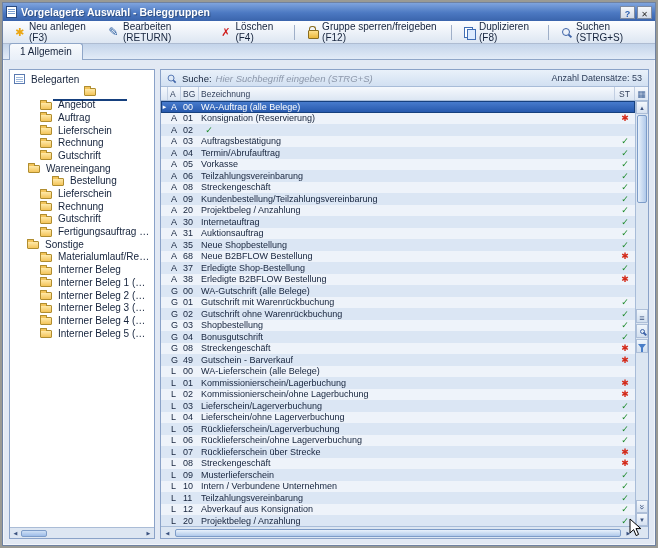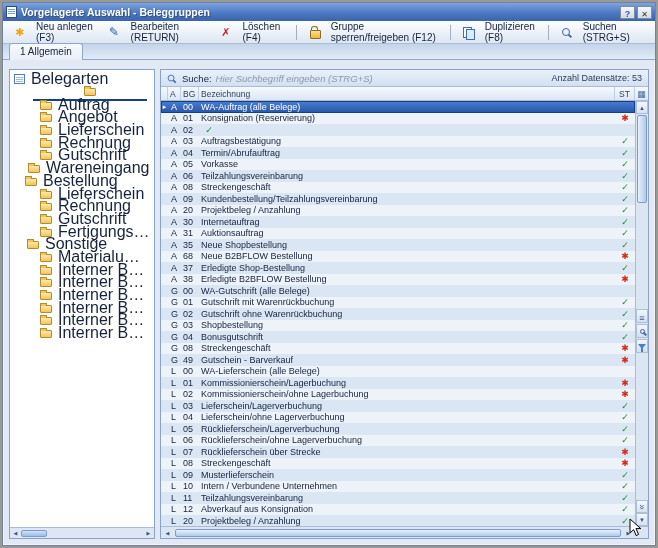--- a/index.html
+++ b/index.html
@@ -18,21 +18,21 @@
     text-shadow:1px 1px 1px rgba(0,0,0,.35);}
   .tb-btns{display:flex;gap:2px;}
   .tbtn{width:15px;height:13px;background:linear-gradient(180deg,#f6f8fb,#d3dae6);
     border:1px solid #7e8aa0;display:flex;align-items:center;justify-content:center;cursor:default;}
   .g-help::before{content:'?';font-size:9px;font-weight:bold;color:#2a5fb0;}
   .g-close::before{content:'\2715';font-size:8px;font-weight:bold;color:#333;}
 
   
   .toolbar{height:23px;display:flex;align-items:center;padding:0 4px;gap:2px;
     background:linear-gradient(180deg,#fdfeff,#dde6f2);border-bottom:1px solid #aebcd2;}
-  .tb-btn{display:flex;align-items:center;gap:10px;padding:2px 5px;font-size:10px;color:#15233c;border:1px solid transparent;}
+  .tb-btn{display:flex;align-items:center;gap:3px;padding:2px 5px;font-size:10px;color:#15233c;border:1px solid transparent;}
   .tb-sep{width:1px;height:15px;background:#9fafc8;margin:0 3px;}
   .tb-ic{display:inline-flex;align-items:center;justify-content:center;width:13px;height:13px;position:relative;flex:none;}
   .ic-new::before{content:'\2731';color:#eba612;font-size:11px;font-weight:bold;}
   .ic-edit::before{content:'\270E';color:#23589e;font-size:12px;}
   .ic-delete::before{content:'\2717';color:#cf1d1d;font-size:11px;font-weight:bold;}
   .ic-lock::before{content:'';position:absolute;left:3px;top:0;width:5px;height:5px;border:1.5px solid #8a6d1f;border-bottom:none;border-radius:3px 3px 0 0;}
   .ic-lock::after{content:'';position:absolute;left:2px;top:4px;width:9px;height:7px;background:linear-gradient(#ffe08a,#eab83c);border:1px solid #8a6d1f;border-radius:1px;}
   .ic-duplicate::before{content:'';position:absolute;left:1px;top:1px;width:7px;height:9px;background:#fff;border:1px solid #3f6db4;}
   .ic-duplicate::after{content:'';position:absolute;left:4px;top:3px;width:7px;height:9px;background:#dcebff;border:1px solid #3f6db4;}
   .ic-search::before{content:'';position:absolute;left:2px;top:2px;width:6px;height:6px;border:1.5px solid #3f64a8;border-radius:50%;}
@@ -44,21 +44,21 @@
   .tab{font-size:10px;color:#15233c;background:linear-gradient(180deg,#f8fafd,#e8eff8);
     border:1px solid #8fa6c8;border-bottom:none;border-radius:3px 3px 0 0;
     padding:2px 10px 3px 10px;margin-bottom:-1px;}
 
   
   .content{position:absolute;top:61px;left:0;right:0;bottom:0;display:flex;gap:5px;padding:5px 6px 6px 6px;}
 
   
   .tree-panel{width:146px;flex:none;display:flex;flex-direction:column;background:#fff;border:1px solid #8aa2c8;}
   .tree{flex:1;padding:3px 1px;overflow:hidden;}
-  .tree-item{display:flex;align-items:center;height:12.7px;font-size:16px;color:#15233c;gap:3px;white-space:nowrap;}
+  .tree-item{display:flex;align-items:center;height:12.7px;font-size:10px;color:#15233c;gap:3px;white-space:nowrap;}
   .tree-lbl{padding:0 2px;border:1px solid transparent;overflow:hidden;text-overflow:ellipsis;}
   .tree-item.sel .tree-lbl{background:#2f63b0;color:#fff;border:1px solid #16407e;}
   .ic-folder{position:relative;width:12px;height:8px;flex:none;background:linear-gradient(#ffe9a8,#f3c45a);
     border:1px solid #b08d2f;border-radius:1px;margin-top:2px;}
   .ic-folder::before{content:'';position:absolute;top:-3px;left:-1px;width:5px;height:2px;background:#f3c45a;
     border:1px solid #b08d2f;border-bottom:none;border-radius:1px 1px 0 0;}
   .ic-root{position:relative;width:11px;height:10px;flex:none;background:#fff;border:1px solid #5a7ab0;}
   .ic-root::before{content:'';position:absolute;left:1px;top:2px;width:7px;height:1px;background:#9db8dc;box-shadow:0 2px 0 #9db8dc,0 4px 0 #9db8dc;}
   .tree-hscroll{height:11px;flex:none;border-top:1px solid #aabcd6;background:#dde6f2;display:flex;align-items:center;}
   .hs-arrow{width:11px;text-align:center;font-size:5px;color:#3c5380;line-height:11px;}
@@ -187,43 +187,43 @@
           <div class="tree-item" style="padding-left: 3px;">
             <span class="ic-root"></span>
             <span class="tree-lbl">Belegarten</span>
           </div>
           <div class="tree-item sel" style="padding-left: 16px; flex-direction: column;">
             <span class="ic-folder"></span>
             <span class="tree-lbl">Warenausgang</span>
           </div>
           <div class="tree-item" style="padding-left: 29px;">
             <span class="ic-folder"></span>
+            <span class="tree-lbl">Angebot</span>
+          </div>
+          <div class="tree-item" style="padding-left: 29px;">
+            <span class="ic-folder"></span>
             <span class="tree-lbl">Auftrag</span>
           </div>
           <div class="tree-item" style="padding-left: 29px;">
             <span class="ic-folder"></span>
-            <span class="tree-lbl">Angebot</span>
-          </div>
-          <div class="tree-item" style="padding-left: 29px;">
-            <span class="ic-folder"></span>
             <span class="tree-lbl">Lieferschein</span>
           </div>
           <div class="tree-item" style="padding-left: 29px;">
             <span class="ic-folder"></span>
             <span class="tree-lbl">Rechnung</span>
           </div>
           <div class="tree-item" style="padding-left: 29px;">
             <span class="ic-folder"></span>
             <span class="tree-lbl">Gutschrift</span>
           </div>
           <div class="tree-item" style="padding-left: 17px;">
             <span class="ic-folder"></span>
             <span class="tree-lbl">Wareneingang</span>
           </div>
-          <div class="tree-item" style="padding-left: 14px;">
+          <div class="tree-item" style="padding-left: 41px;">
             <span class="ic-folder"></span>
             <span class="tree-lbl">Bestellung</span>
           </div>
           <div class="tree-item" style="padding-left: 29px;">
             <span class="ic-folder"></span>
             <span class="tree-lbl">Lieferschein</span>
           </div>
           <div class="tree-item" style="padding-left: 29px;">
             <span class="ic-folder"></span>
             <span class="tree-lbl">Rechnung</span>

